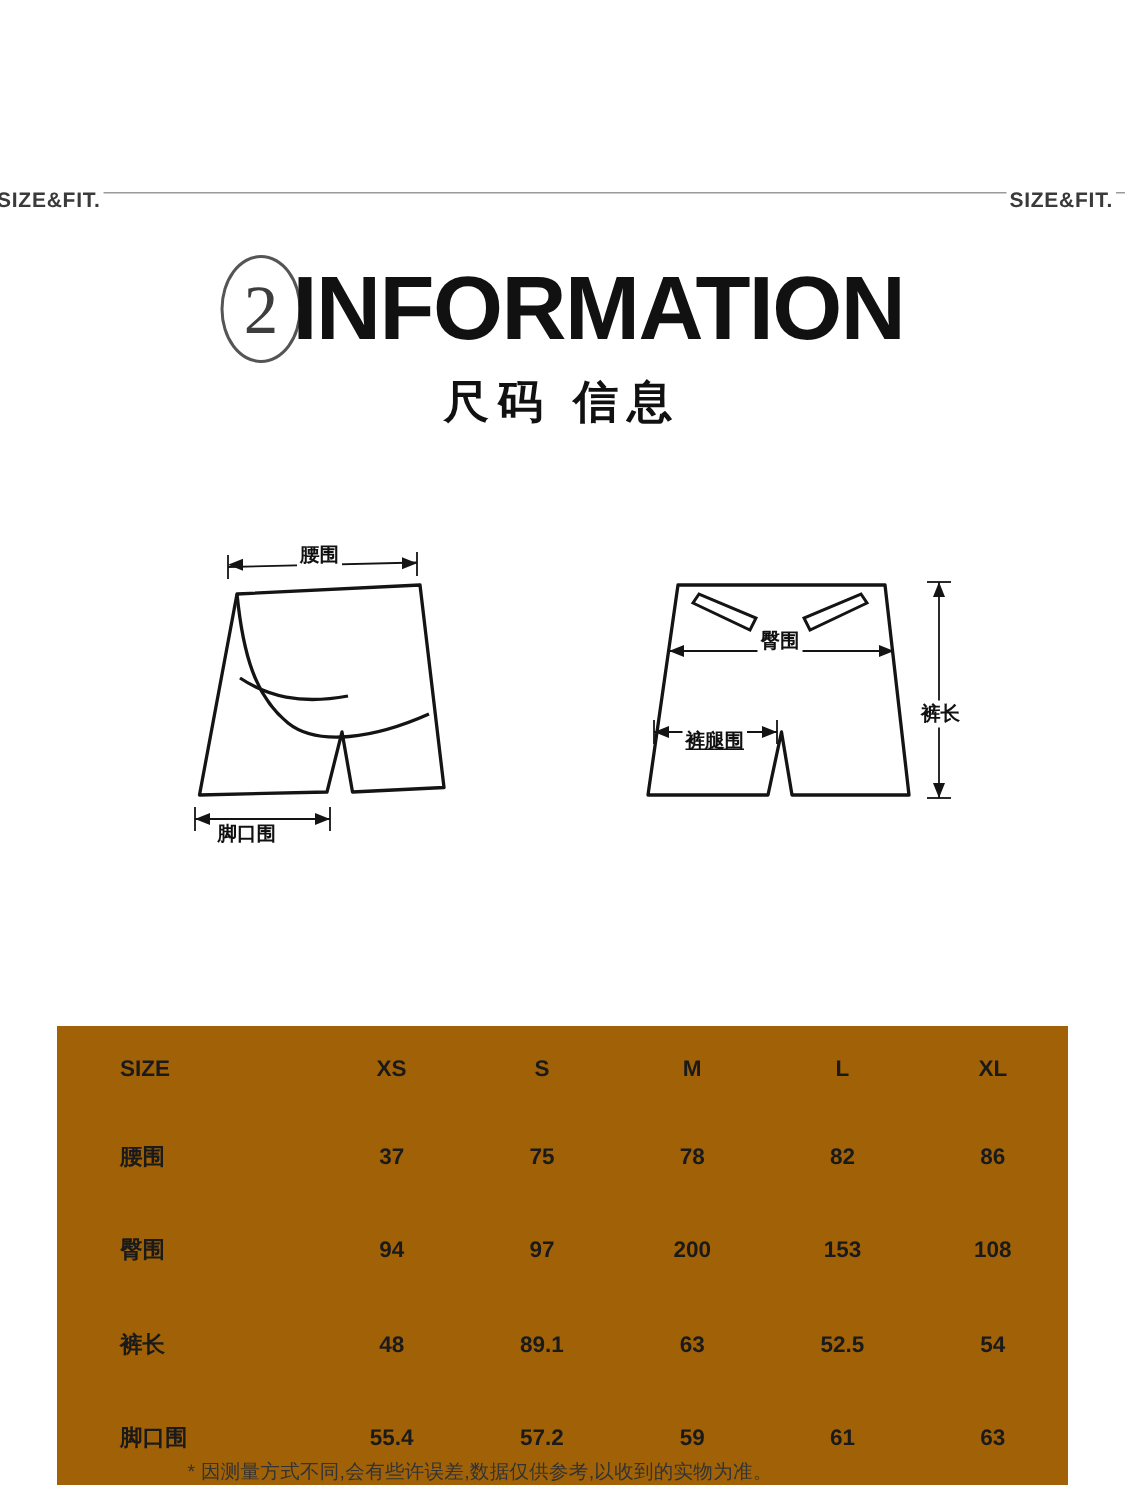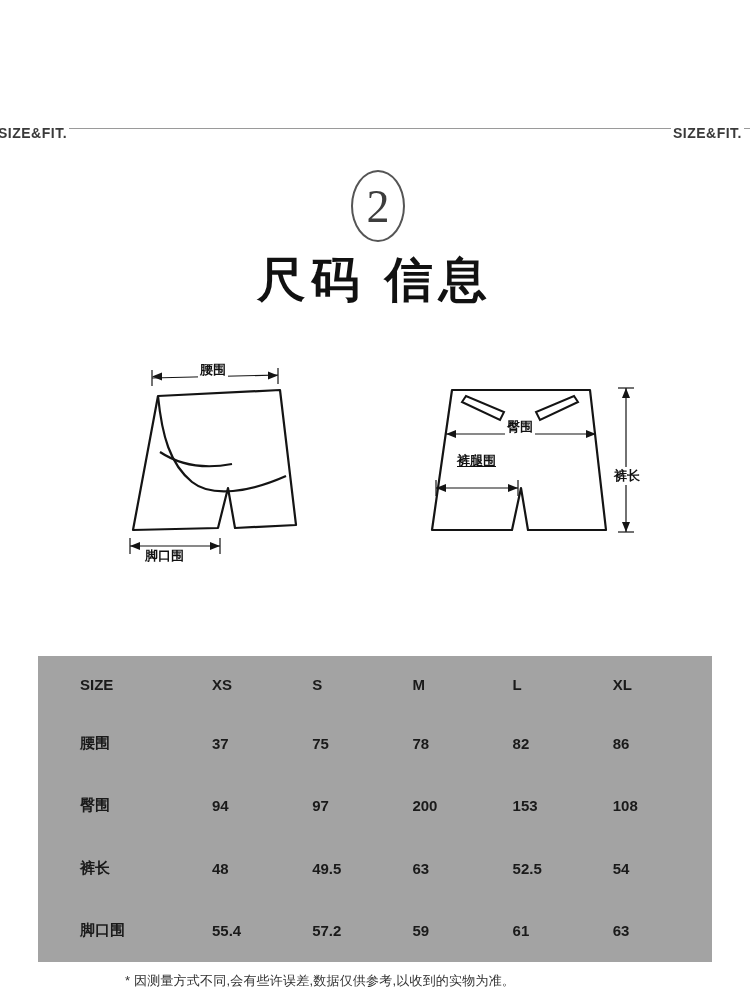--- a/index.html
+++ b/index.html
@@ -69,21 +69,21 @@
   .title-en {
     font-size: 60px;
     font-weight: 700;
     letter-spacing: -1px;
     line-height: 68px;
     color: #111;
     font-family: "Liberation Sans", sans-serif;
   }
   .title-cn {
     margin-top: 6px;
-    font-size: 48px;
+    font-size: 30px;
     font-weight: 700;
     letter-spacing: 6px;
     color: #111;
     font-family: "Liberation Sans", sans-serif;
   }
 
   
   .diagram {
     position: absolute;
     top: 360px;
@@ -98,35 +98,35 @@
     font-weight: 700;
     color: #111;
     white-space: nowrap;
     background: #fff;
     padding: 0 2px;
   }
 
   
   .table-wrap {
     position: absolute;
-    top: 656px;
+    top: 684px;
     left: 38px;
     width: 674px;
     height: 306px;
-    background: #a3a3a3;
+    background: #a16207;
   }
   table.size-table {
     width: 100%;
     height: 100%;
     border-collapse: collapse;
     table-layout: fixed;
   }
   table.size-table th,
   table.size-table td {
-    text-align: left;
+    text-align: center;
     font-size: 15px;
     color: #1a1a1a;
     font-weight: 700;
     border: none;
   }
   table.size-table td.rowhead,
   table.size-table th.corner {
     width: 130px;
     text-align: left;
     padding-left: 42px;
@@ -153,20 +153,21 @@
 </head>
 <body>
 
 <div class="top-band"></div>
 <div class="size-fit left">SIZE&amp;FIT.</div>
 <div class="size-fit right">SIZE&amp;FIT.</div>
 
 <div class="heading">
   <div class="heading-row">
     <span class="circle-num">2</span>
+    <span class="title-en">INFORMATION</span>
   </div>
   <div class="title-cn">尺码 信息</div>
 </div>
 
 <div class="diagram">
 
   <svg width="330" height="230" viewBox="0 0 330 230" style="position:absolute;left:100px;top:0;">
 
     <path d="M58,36 L180,30 L196,165 L135,168 L128,128 L118,168 L33,170 Z" fill="none" stroke="#141414" stroke-width="2.2" stroke-linejoin="round"></path>
 
@@ -204,21 +205,21 @@
     <polygon points="36,128 46,124 46,132" fill="#141414"></polygon>
     <polygon points="118,128 108,124 108,132" fill="#141414"></polygon>
 
     <line x1="226" y1="28" x2="226" y2="172" stroke="#141414" stroke-width="1.2"></line>
     <line x1="218" y1="28" x2="234" y2="28" stroke="#141414" stroke-width="1.2"></line>
     <line x1="218" y1="172" x2="234" y2="172" stroke="#141414" stroke-width="1.2"></line>
     <polygon points="226,28 222,38 230,38" fill="#141414"></polygon>
     <polygon points="226,172 222,162 230,162" fill="#141414"></polygon>
   </svg>
   <div class="dlabel" style="left:505px;top:58px;">臀围</div>
-  <div class="dlabel" style="left:455px;top:92px;text-decoration:underline;">裤腿围</div>
+  <div class="dlabel" style="left:455px;top:125px;text-decoration:underline;">裤腿围</div>
   <div class="dlabel" style="left:612px;top:107px;">裤长</div>
 </div>
 
 <div class="table-wrap">
   <table class="size-table">
     <thead>
       <tr class="header-row">
         <th class="corner">SIZE</th>
         <th>XS</th>
         <th>S</th>
@@ -240,21 +241,21 @@
         <td class="rowhead">臀围</td>
         <td class="val">94</td>
         <td class="val">97</td>
         <td class="val">200</td>
         <td class="val">153</td>
         <td class="val">108</td>
       </tr>
       <tr>
         <td class="rowhead">裤长</td>
         <td class="val">48</td>
-        <td class="val">49.5</td>
+        <td class="val">89.1</td>
         <td class="val">63</td>
         <td class="val">52.5</td>
         <td class="val">54</td>
       </tr>
       <tr>
         <td class="rowhead">脚口围</td>
         <td class="val">55.4</td>
         <td class="val">57.2</td>
         <td class="val">59</td>
         <td class="val">61</td>

